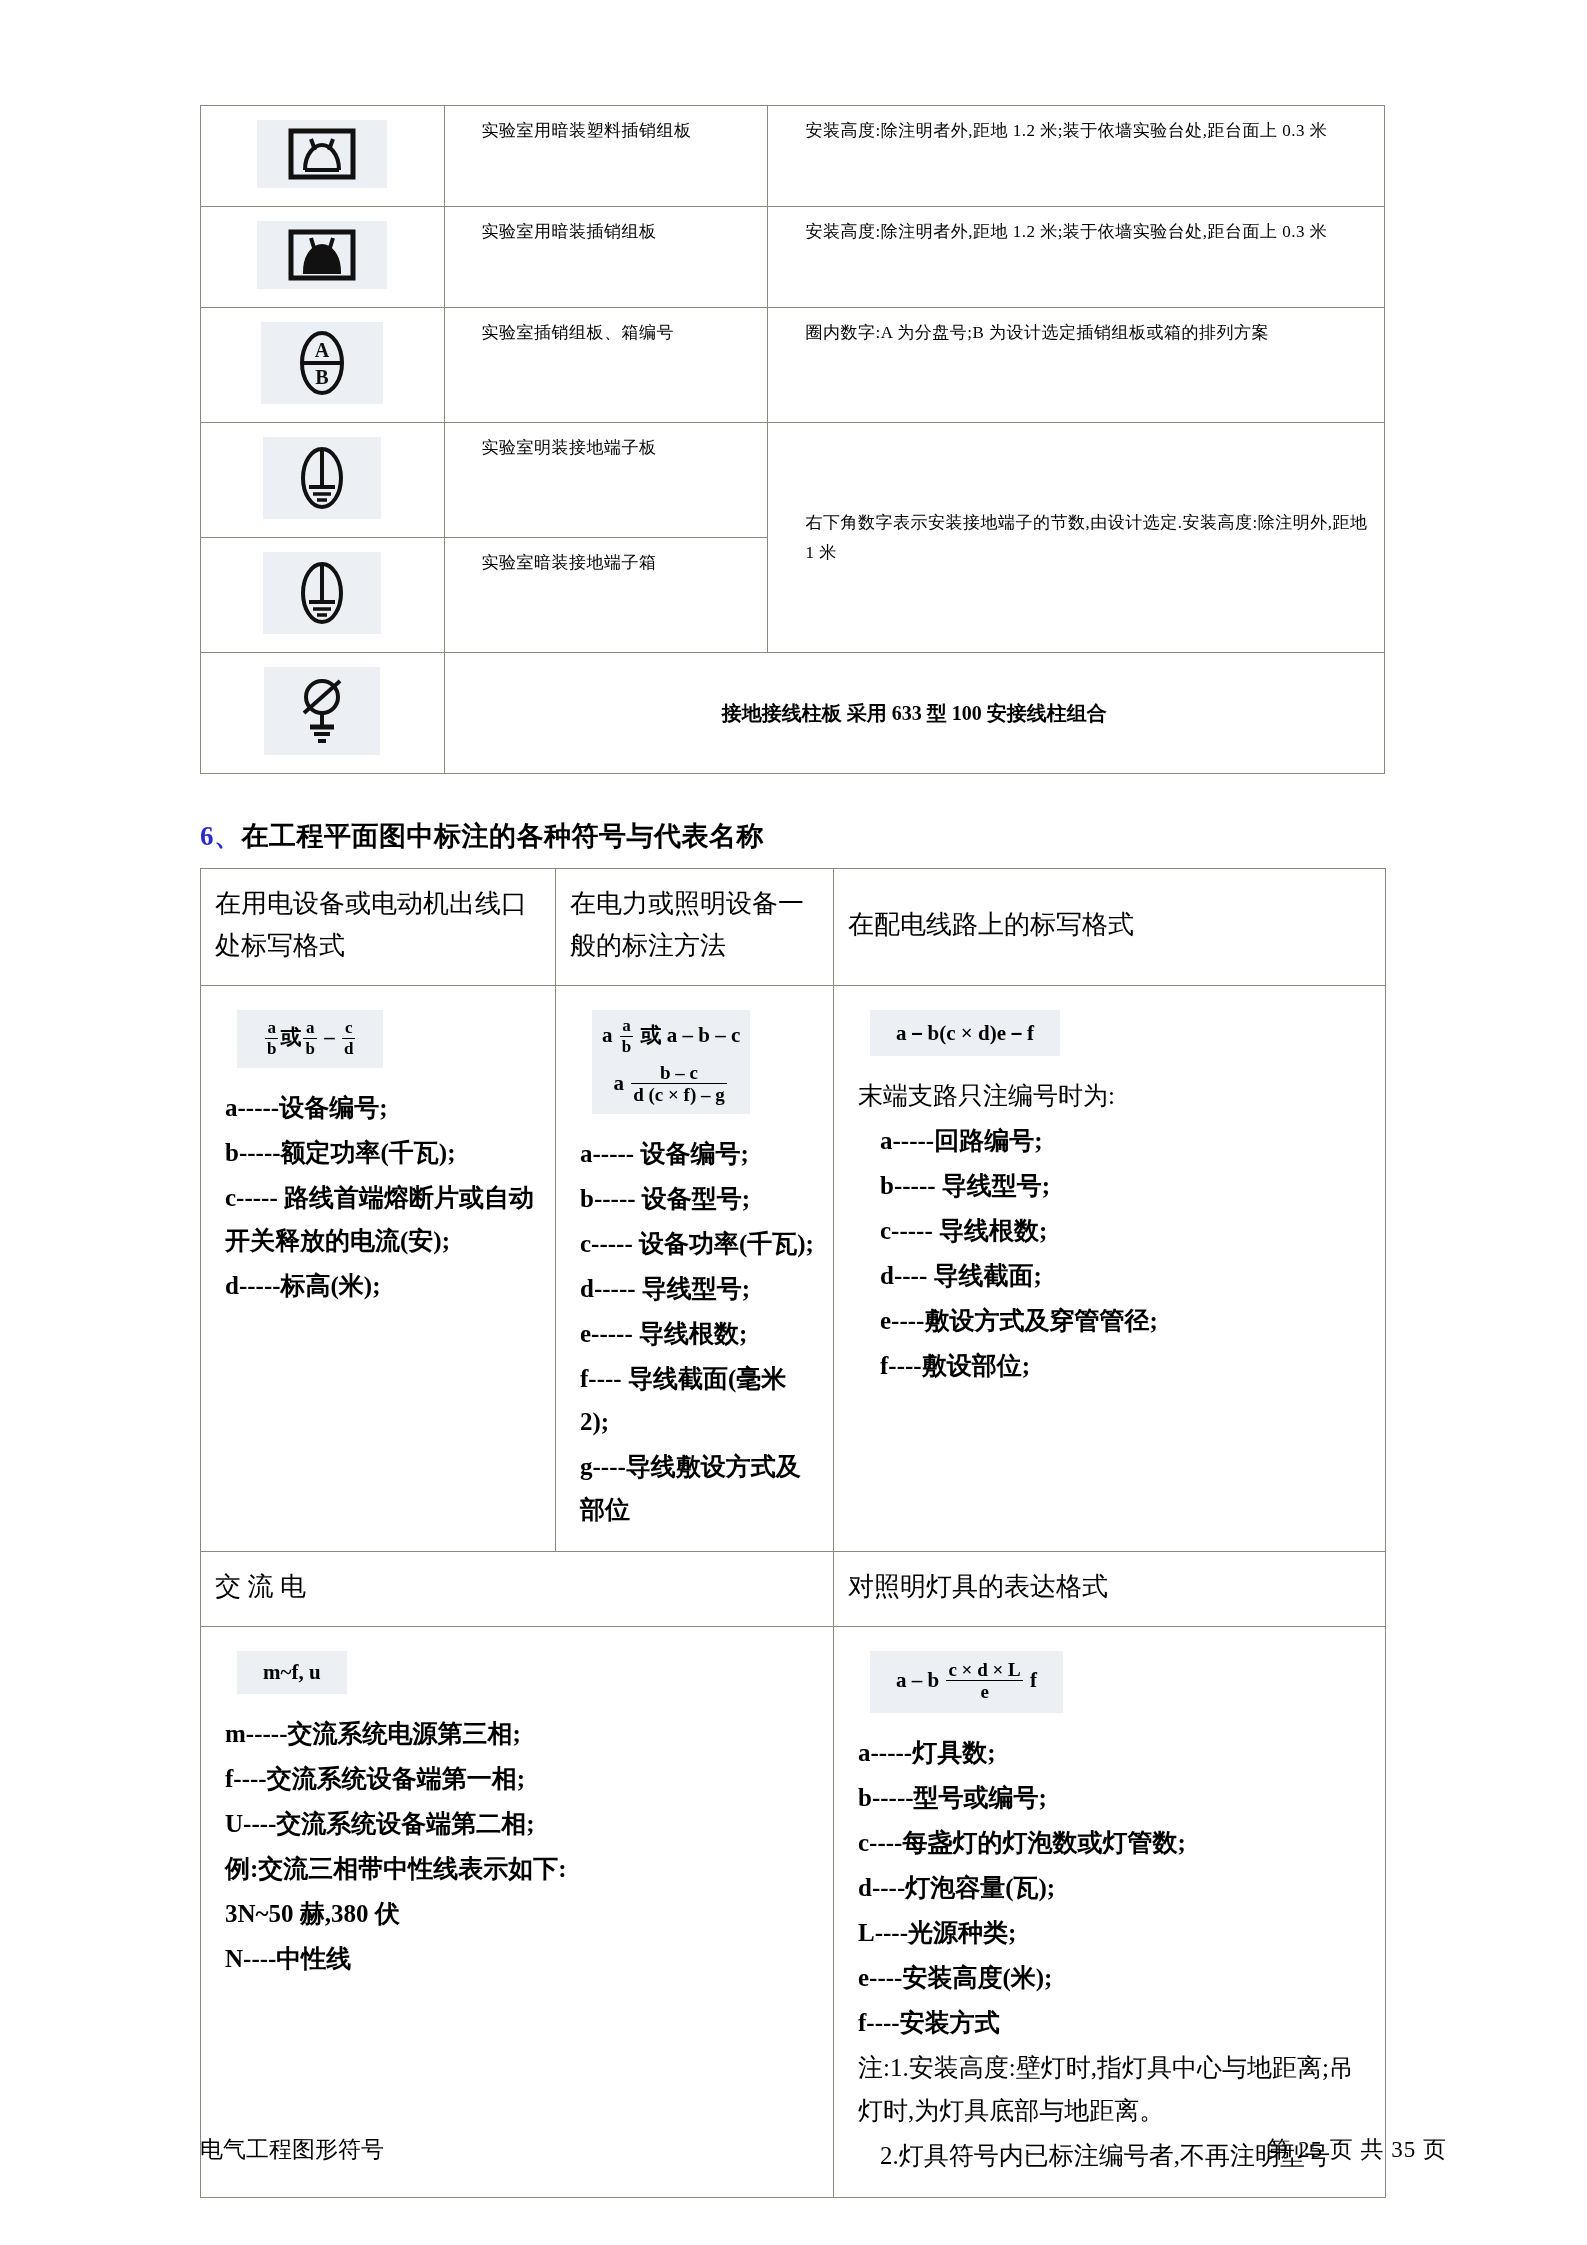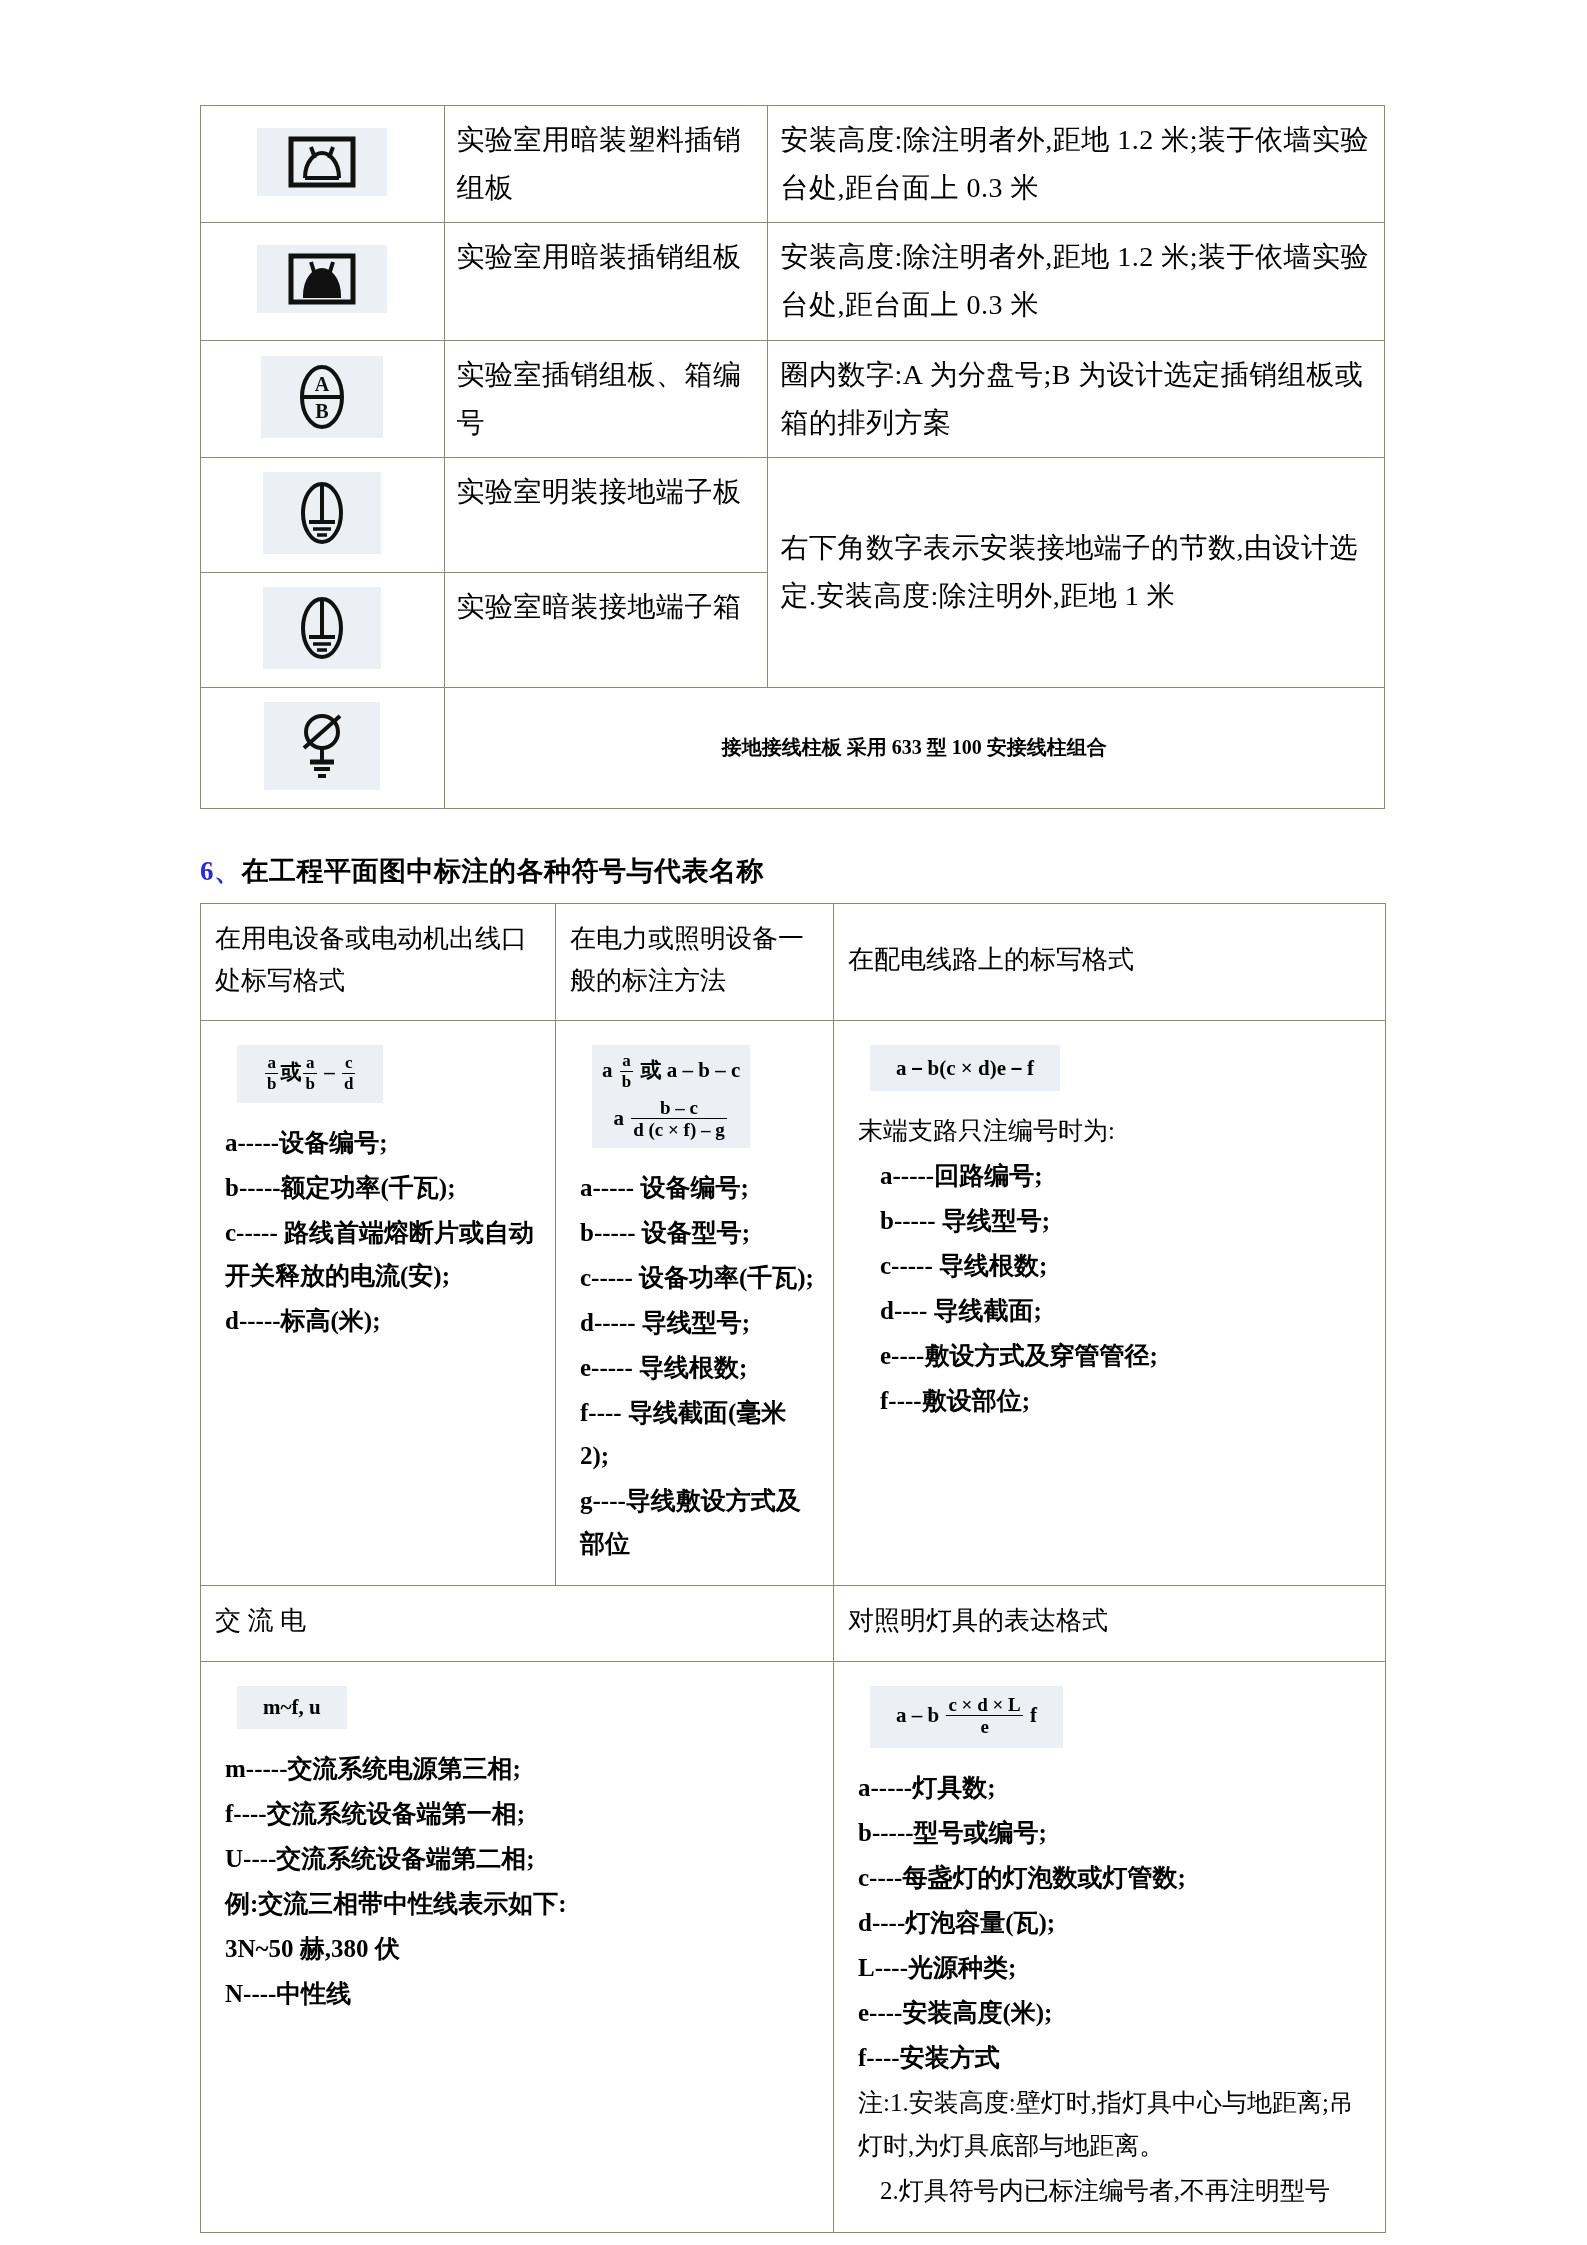--- a/index.html
+++ b/index.html
@@ -47,21 +47,21 @@
   }
   .symbox svg { display: block; }
 
   .cn {
     font-family: "Liberation Serif", "DejaVu Serif", serif;
     font-size: 25px;
     line-height: 1.72;
     letter-spacing: 0.5px;
   }
   .cn b, .bold { font-weight: bold; }
-  .t1 .c-name .cn, .t1 .c-desc .cn { font-size: 28px; }
+  .t1 .c-name .cn, .t1 .c-desc .cn { font-size: 17px; margin-left: 25px; }
 
   .center-merge {
     text-align: center;
     vertical-align: middle;
     font-weight: bold;
     font-size: 20px;
   }
   .mid { vertical-align: middle; }
 
   
@@ -357,14 +357,18 @@
           <p class="bold">e----安装高度(米);</p>
           <p class="bold">f----安装方式</p>
           <p>注:1.安装高度:壁灯时,指灯具中心与地距离;吊灯时,为灯具底部与地距离。</p>
           <p class="ind">2.灯具符号内已标注编号者,不再注明型号</p>
         </div>
       </td>
     </tr>
   </tbody>
     </table>
 
+  <div class="footer">
+    <span>电气工程图形符号</span>
+    <span class="right">第 25 页 共 35 页</span>
+  </div>
 
 </div>
 
 </body></html>

